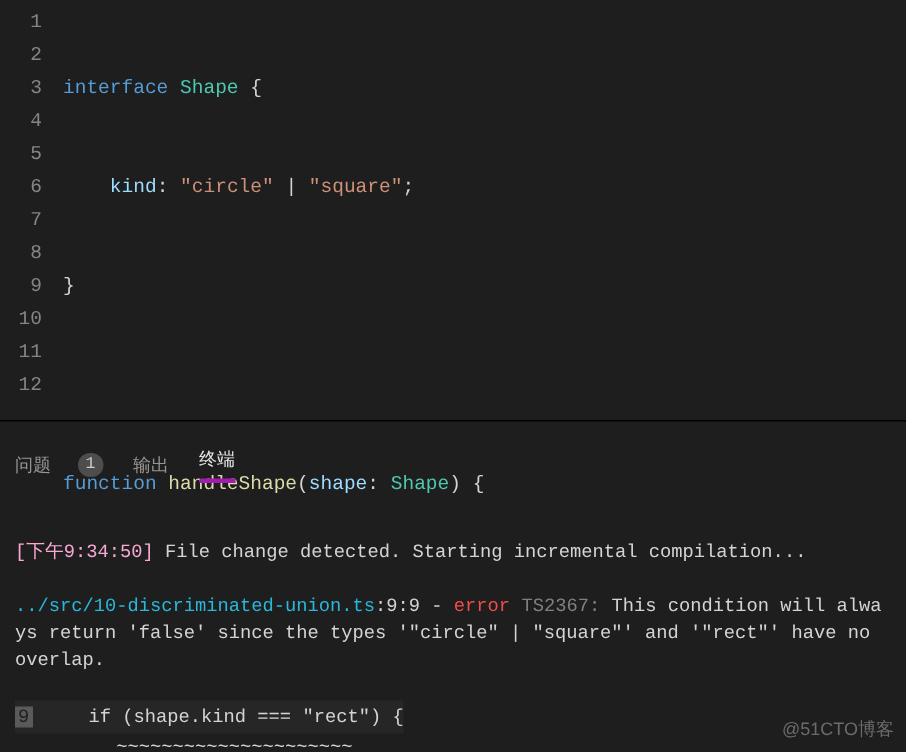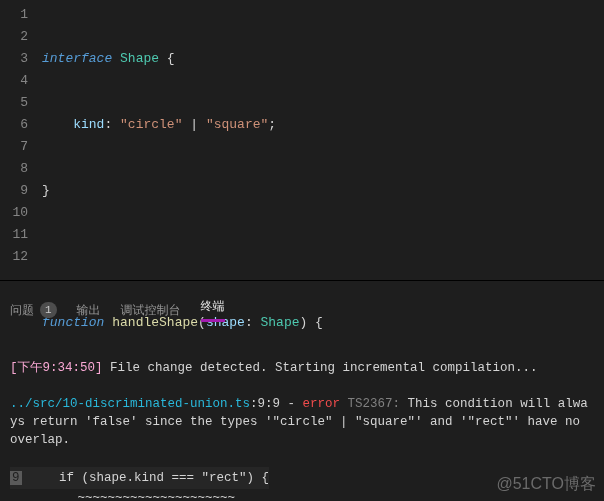--- a/index.html
+++ b/index.html
@@ -11,46 +11,46 @@
   width: 604px;
   height: 501px;
   overflow: hidden;
   position: relative;
 }
 .editor { display: flex; height: 280px; }
 .gutter { width: 42px; text-align: right; padding-right: 14px; color: #858585; user-select: none; line-height: 22px; padding-top: 4px; }
 .gutter div { height: 22px; }
 .code { flex: 1; line-height: 22px; padding-top: 4px; white-space: pre; }
 .code .line { height: 22px; }
-.kw { color: #569cd6; font-style: italic; }
+.kw { color: #569cd6; }
 .type { color: #4ec9b0; }
 .prop { color: #9cdcfe; }
 .str { color: #ce9178; }
 .fn { color: #dcdcaa; }
 .punct { color: #d4d4d4; }
 .err-underline { text-decoration: wavy underline #f14c4c; text-decoration-skip-ink: none; }
 .fn-underline { }
 
 .sep { height: 8px; background: #1e1e1e; border-top: 1px solid #000; }
 
 .panel { background: #1e1e1e; padding: 4px 10px 0 10px; }
 .tabs { display: flex; gap: 20px; padding: 6px 0 8px 0; font-size: 12px; color: #969696; border-bottom: 1px solid transparent; }
-.tab { cursor: pointer; display: flex; align-items: center; gap: 6px; }
+.tab { cursor: pointer; display: flex; align-items: center; gap: 18px; }
 .tab.active { color: #e7e7e7; border-bottom: 3px solid #a21caf; padding-bottom: 4px; }
 .badge { background: #4d4d4d; color: #ccc; border-radius: 10px; min-width: 16px; height: 16px; display: inline-flex; align-items: center; justify-content: center; font-size: 11px; padding: 0 5px; }
 
 .terminal { padding-top: 10px; font-size: 12.5px; line-height: 18px; white-space: pre-wrap; word-break: break-all; }
 .ts-time { color: #f9a8d4; }
 .ts-path { color: #29b8db; }
 .ts-err { color: #f14c4c; }
 .ts-dim { color: #808080; }
 .ts-code { color: #d4d4d4; margin-top: 41px; }
 .hl-line { background: #262626; display: inline-block; padding: 2px 0; }
 .linecol { background: #5a5a5a; color: #1e1e1e; padding: 0 2px; }
-.watermark { position: absolute; right: 8px; bottom: 6px; color: #6b6b6b; font-size: 16px; font-family: sans-serif; }
+.watermark { position: absolute; right: 8px; bottom: 6px; color: #6b6b6b; font-size: 12px; font-family: sans-serif; }
 </style>
 </head>
 <body>
 
 <div class="editor">
   <div class="gutter">
     <div>1</div>
       <div>2</div>
       <div>3</div>
     <div>4</div>
@@ -79,21 +79,20 @@
 
 <div class="sep"></div>
 
 <div class="panel">
   <div class="tabs">
     <div class="tab">
       <span>问题</span>
       <span class="badge">1</span>
     </div>
     <div class="tab">输出</div>
-    <div class="tab">调试控制台</div>
     <div class="tab active">终端</div>
   </div>
 
   <div class="terminal">
 <span class="ts-time">[下午9:34:50]</span><span> File change detected. Starting incremental compilation...</span>
 
 <span class="ts-path">../src/10-discriminated-union.ts</span><span class="ts-code">:9:9</span><span> - </span><span class="ts-err">error</span><span class="ts-dim"> TS2367: </span><span class="ts-code">This condition will always return 'false' since the types '"circle" | "square"' and '"rect"' have no overlap.</span>
 
 <span class="hl-line"><span class="linecol">9</span>     <span>if</span><span> (shape.kind </span><span>===</span><span> "rect"</span><span>) {</span></span>
          <span class="err-underline">~~~~~~~~~~~~~~~~~~~~~</span>

